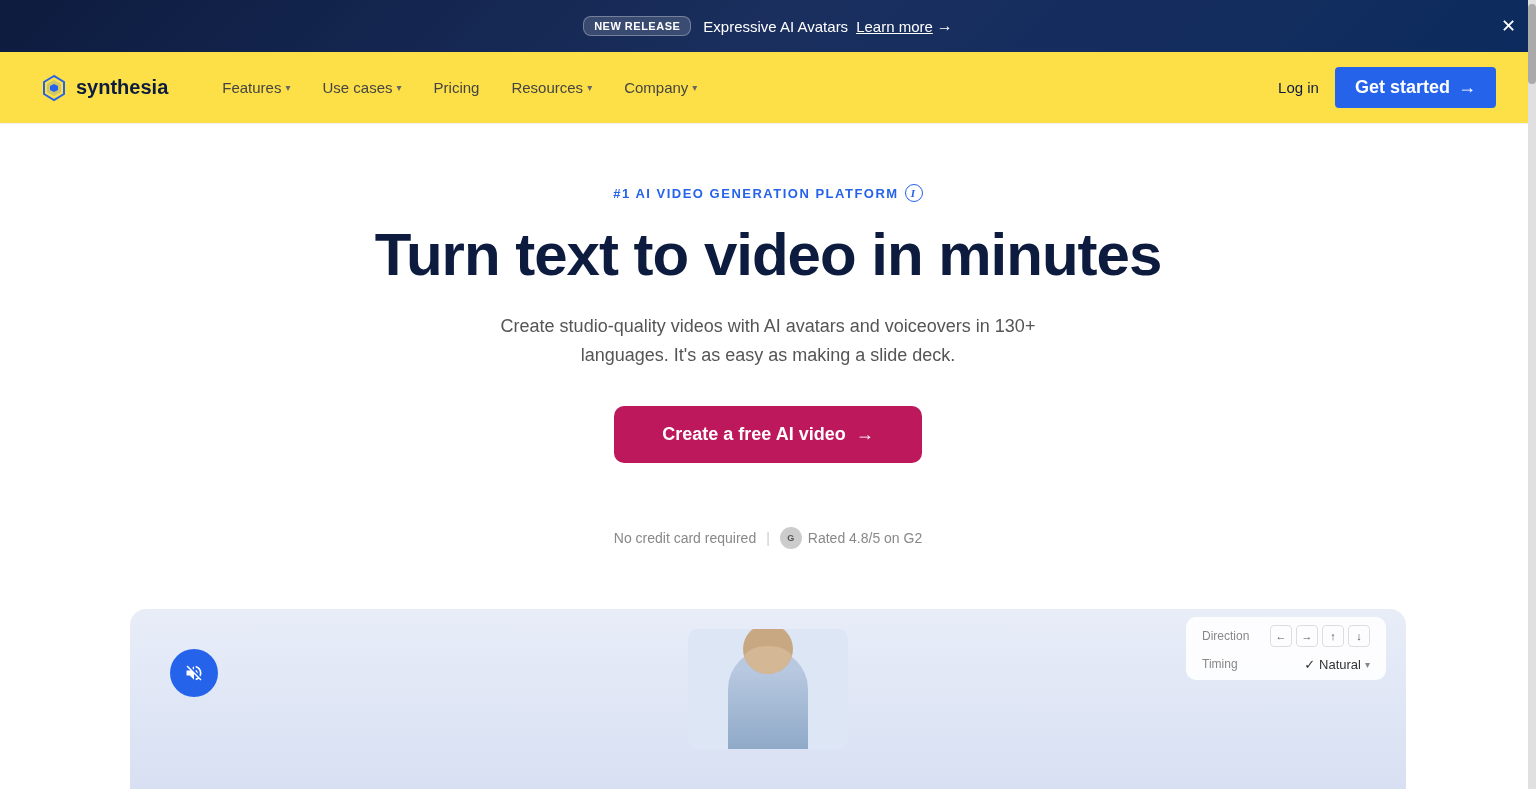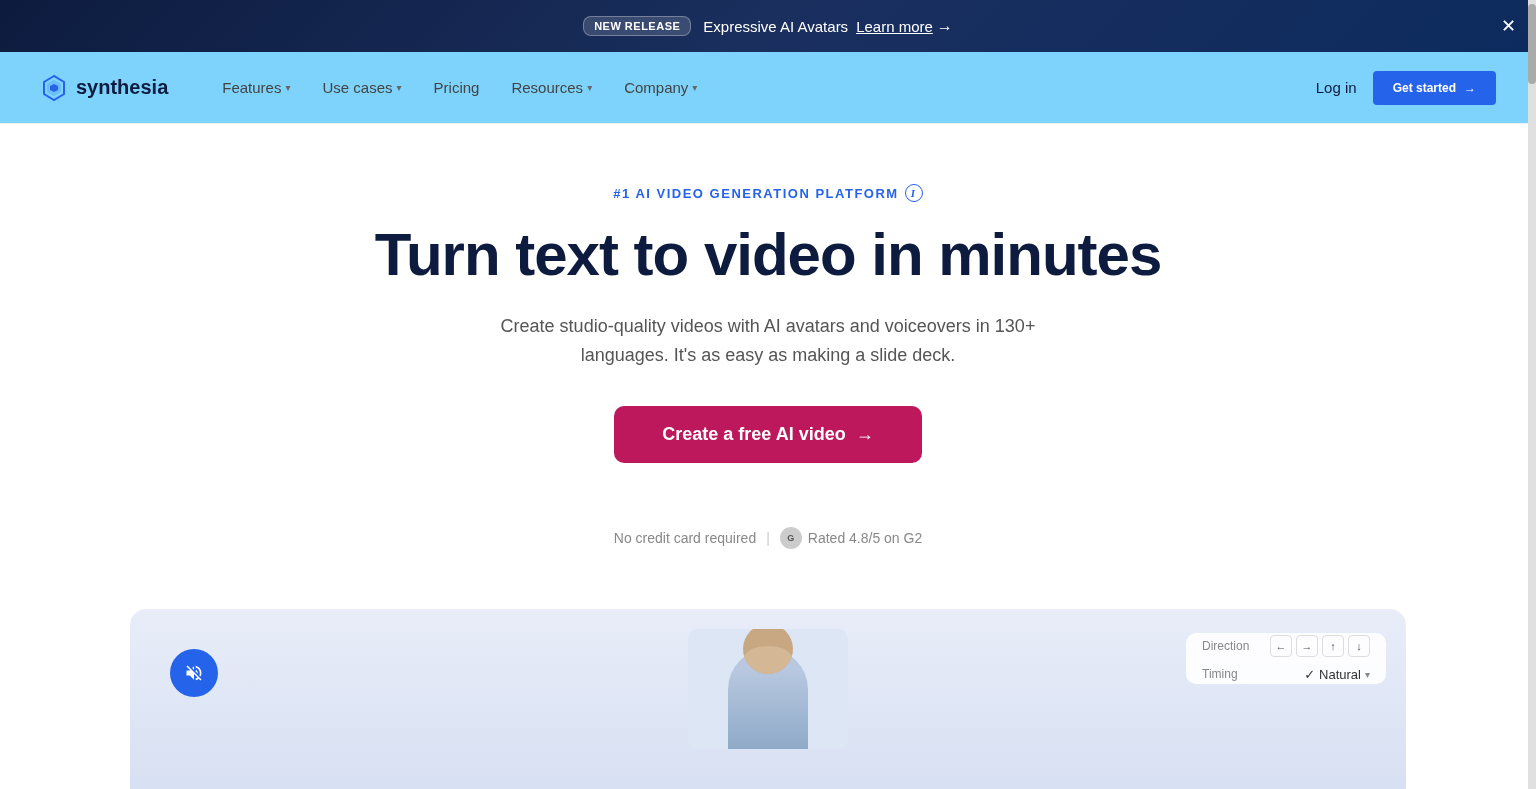--- a/index.html
+++ b/index.html
@@ -55,21 +55,21 @@
       line-height: 1;
     }
 
     
     .navbar {
       display: flex;
       align-items: center;
       padding: 0 40px;
       height: 72px;
       border-bottom: 1px solid #f0f0f0;
-      background: #7dd3fc;
+      background: #fde047;
     }
     .logo {
       display: flex;
       align-items: center;
       gap: 8px;
       text-decoration: none;
       color: #0d1b3e;
       font-size: 20px;
       font-weight: 700;
       margin-right: 40px;
@@ -107,21 +107,21 @@
       font-weight: 500;
       cursor: pointer;
       text-decoration: none;
     }
     .get-started-btn {
       background: #2563eb;
       color: #fff;
       border: none;
       border-radius: 4px;
       padding: 10px 20px;
-      font-size: 12px;
+      font-size: 18px;
       font-weight: 600;
       cursor: pointer;
       display: flex;
       align-items: center;
       gap: 8px;
     }
 
     
     .hero {
       text-align: center;
@@ -263,24 +263,24 @@
       display: flex;
       align-items: flex-end;
       justify-content: center;
       overflow: hidden;
     }
 
     
     .direction-panel {
       position: absolute;
       right: 20px;
-      top: 24px;
+      top: 8px;
       background: rgba(255,255,255,0.9);
       border-radius: 10px;
-      padding: 2px 16px;
+      padding: 8px 16px;
       min-width: 200px;
     }
     .panel-row {
       display: flex;
       align-items: center;
       justify-content: space-between;
       margin-bottom: 10px;
     }
     .panel-label {
       font-size: 12px;

